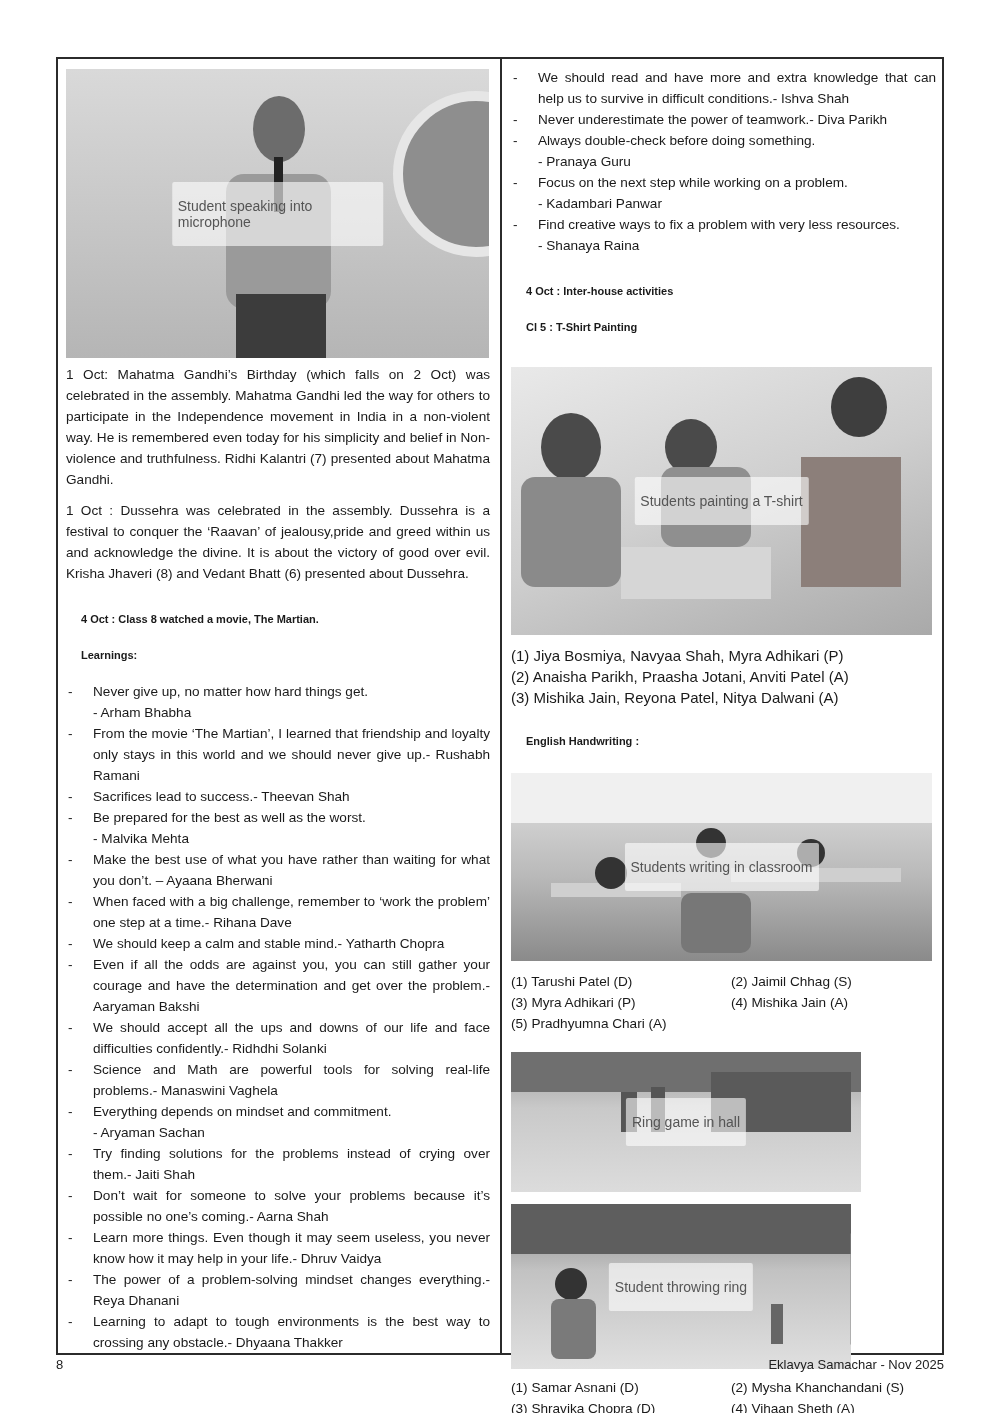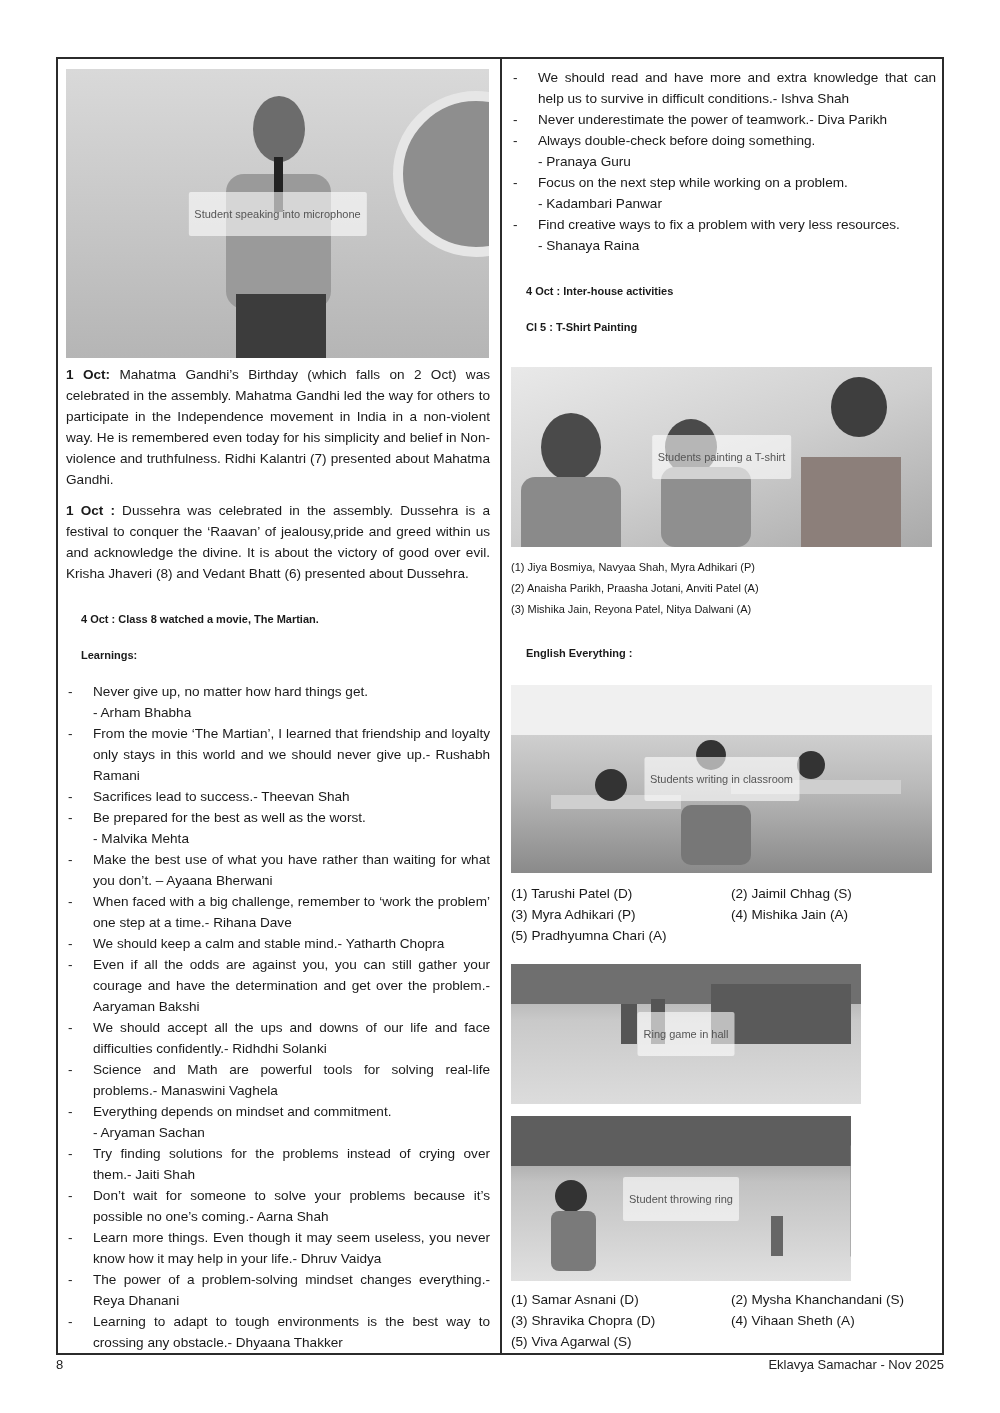--- a/index.html
+++ b/index.html
@@ -3,29 +3,29 @@
 <meta charset="utf-8">
 <style>
   html, body { margin:0; padding:0; background:#ffffff; }
   body { width:1000px; height:1413px; position:relative; font-family:"Liberation Sans", sans-serif; color:#1a1a1a; overflow:hidden; }
   .frame { position:absolute; left:56px; top:57px; width:888px; height:1298px; border:2px solid #2b2b2b; box-sizing:border-box; }
   .divider { position:absolute; left:500px; top:57px; width:2px; height:1298px; background:#2b2b2b; }
   .col { position:absolute; top:57px; box-sizing:border-box; }
   .col-left { left:66px; width:424px; }
   .col-right { left:511px; width:425px; }
   .photo { position:relative; background:#bdbdbd; overflow:hidden; }
-  .photo .lbl { position:absolute; left:50%; top:50%; transform:translate(-50%,-50%); font-size:11px; color:#555; background:rgba(255,255,255,.6); padding:16px 6px; border-radius:2px; }
+  .photo .lbl { position:absolute; left:50%; top:50%; transform:translate(-50%,-50%); font-size:14px; color:#555; background:rgba(255,255,255,.6); padding:16px 6px; border-radius:2px; }
   p.para { margin:0; font-size:13.6px; line-height:21px; text-align:justify; }
-  p.para b { font-weight:bold; }
+  p.para b { font-weight:normal; }
   .gap { height:10px; }
   .hdr { font-size:11px; line-height:21px; font-weight:bold; margin:15px; }
   ul.learn { list-style:none; margin:0; padding:0; }
   ul.learn li { position:relative; padding-left:27px; font-size:13.6px; line-height:21px; text-align:justify; }
   ul.learn li .dash { position:absolute; left:2px; top:0; }
-  .result-line { font-size:11px; line-height:21px; margin:0; }
+  .result-line { font-size:15px; line-height:21px; margin:0; }
   .grid2 { display:grid; grid-template-columns:220px 1fr; font-size:13.6px; line-height:21px; }
   .footer { position:absolute; top:1357px; font-size:13px; color:#222; }
 </style>
 </head>
 <body>
 
 <div class="frame"></div>
 <div class="divider"></div>
 
 <div class="col col-left">
@@ -73,40 +73,40 @@
       <li><span class="dash">-</span><span>We should read and have more and extra knowledge that can help us to survive in difficult conditions.- Ishva Shah</span></li>
       <li><span class="dash">-</span><span>Never underestimate the power of teamwork.- Diva Parikh</span></li>
       <li><span class="dash">-</span><span>Always double-check before doing something.</span><br><span>- Pranaya Guru</span></li>
       <li><span class="dash">-</span><span>Focus on the next step while working on a problem.</span><br><span>- Kadambari Panwar</span></li>
       <li><span class="dash">-</span><span>Find creative ways to fix a problem with very less resources.</span><br><span>- Shanaya Raina</span></li>
     </ul>
   <div style="height:10px"></div>
   <p class="hdr">4 Oct : Inter-house activities</p>
   <p class="hdr">Cl 5 : T-Shirt Painting</p>
   <div style="height:14px"></div>
-  <div class="photo" style="width:421px;height:180px;background:linear-gradient(160deg,#e9e9e9 0%,#cfcfcf 50%,#a9a9a9 100%);">
+  <div class="photo" style="width:421px;height:268px;background:linear-gradient(160deg,#e9e9e9 0%,#cfcfcf 50%,#a9a9a9 100%);">
     <svg width="421" height="232" style="position:absolute;left:0;top:0">
       <ellipse cx="60" cy="80" rx="30" ry="34" fill="#4a4a4a"></ellipse>
       <rect x="10" y="110" width="100" height="110" rx="14" fill="#8a8a8a"></rect>
       <ellipse cx="180" cy="80" rx="26" ry="28" fill="#4a4a4a"></ellipse>
       <rect x="150" y="100" width="90" height="80" rx="14" fill="#8f8f8f"></rect>
       <ellipse cx="348" cy="40" rx="28" ry="30" fill="#3e3e3e"></ellipse>
       <rect x="290" y="90" width="100" height="130" fill="#8c7f7a"></rect>
       <rect x="110" y="180" width="150" height="52" fill="#d6d6d6"></rect>
     </svg>
     <span class="lbl">Students painting a T-shirt</span>
   </div>
   <div style="height:10px"></div>
   <div id="tshirt-results">
       <div class="result-line">(1) Jiya Bosmiya, Navyaa Shah, Myra Adhikari (P)</div>
       <div class="result-line">(2) Anaisha Parikh, Praasha Jotani, Anviti Patel (A)</div>
       <div class="result-line">(3) Mishika Jain, Reyona Patel, Nitya Dalwani (A)</div>
     </div>
   <div style="height:8px"></div>
-  <p class="hdr">English Everything :</p>
+  <p class="hdr">English Handwriting :</p>
   <div style="height:6px"></div>
   <div class="photo" style="width:421px;height:188px;background:linear-gradient(180deg,#e3e3e3 0%,#b9b9b9 55%,#8a8a8a 100%);">
     <svg width="421" height="188" style="position:absolute;left:0;top:0">
       <rect x="0" y="0" width="421" height="50" fill="#f0f0f0"></rect>
       <rect x="40" y="110" width="130" height="14" fill="#cfcfcf"></rect>
       <rect x="220" y="95" width="170" height="14" fill="#cfcfcf"></rect>
       <circle cx="100" cy="100" r="16" fill="#333"></circle>
       <circle cx="200" cy="70" r="15" fill="#333"></circle>
       <circle cx="300" cy="80" r="14" fill="#333"></circle>
       <rect x="170" y="120" width="70" height="60" rx="10" fill="#777"></rect>

